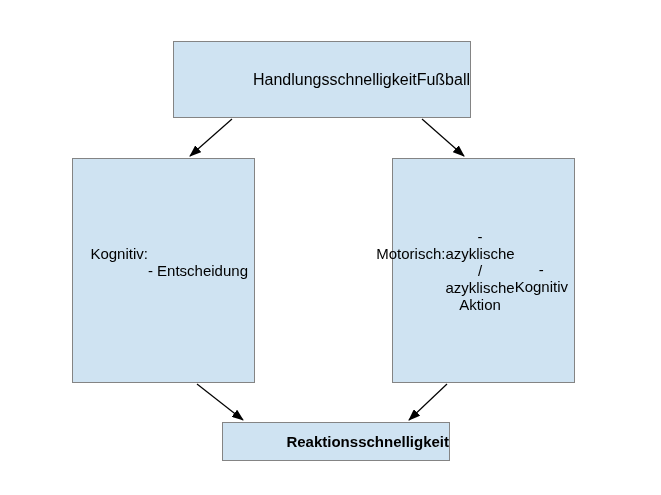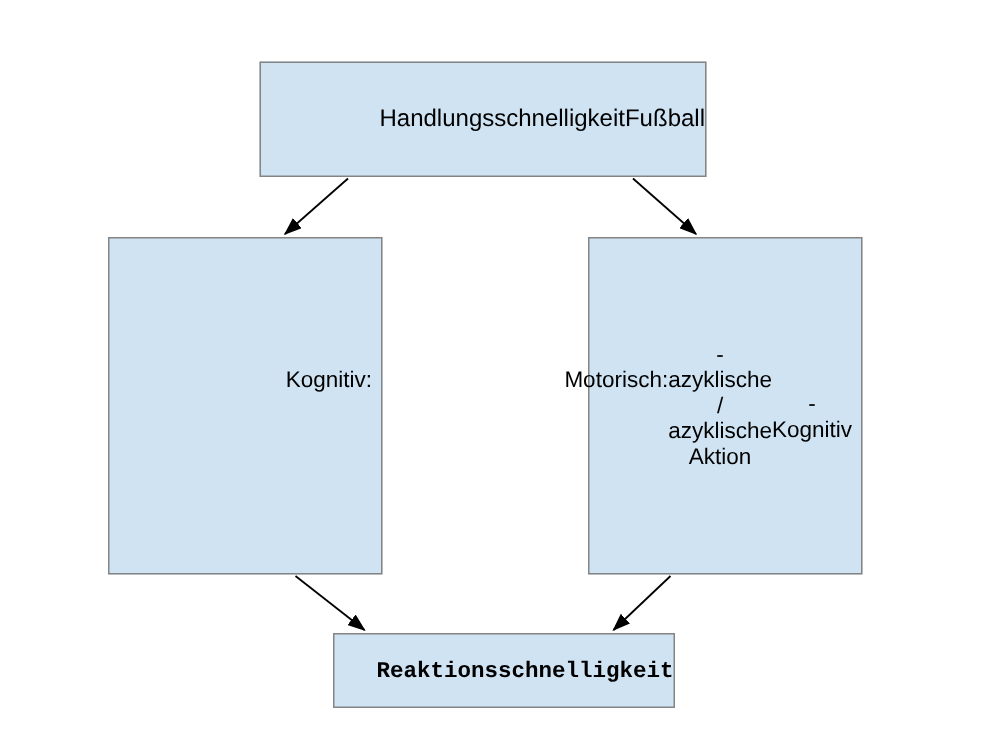--- a/index.html
+++ b/index.html
@@ -38,44 +38,44 @@
     font-size: 15px;
     line-height: 17px;
     padding: 14px 6px;
   }
   .side-box.left  { left: 72px; }
   .side-box.right { left: 392px; }
   .side-box .heading { margin-bottom: 35px; }
   .side-box .item + .item { margin-top: 15px; }
   .bottom-box {
     left: 222px; top: 422px;
-    width: 228px; height: 50px;
+    width: 228px; height: 39px;
     font-size: 15px;
     font-weight: bold;
-    font-family: Liberation Mono, monospace;
   }
   .arrows {
     position: absolute;
     left: 0; top: 0;
     width: 661px; height: 495px;
     pointer-events: none;
   }
 </style>
 </head>
 <body>
 
 <div class="canvas">
 
   <div class="box title-box">
     <div>Handlungsschnelligkeit</div>
     <div>Fußball</div>
   </div>
 
   <div class="box side-box left">
     <div class="heading">Kognitiv:</div>
+    <div class="item">- Entscheidung</div>
   </div>
 
   <div class="box side-box right">
     <div class="heading">Motorisch:</div>
     <div class="item">- azyklische / azyklische Aktion</div>
     <div class="item">- Kognitiv</div>
   </div>
 
   <div class="box bottom-box">
     <div>Reaktionsschnelligkeit</div>

